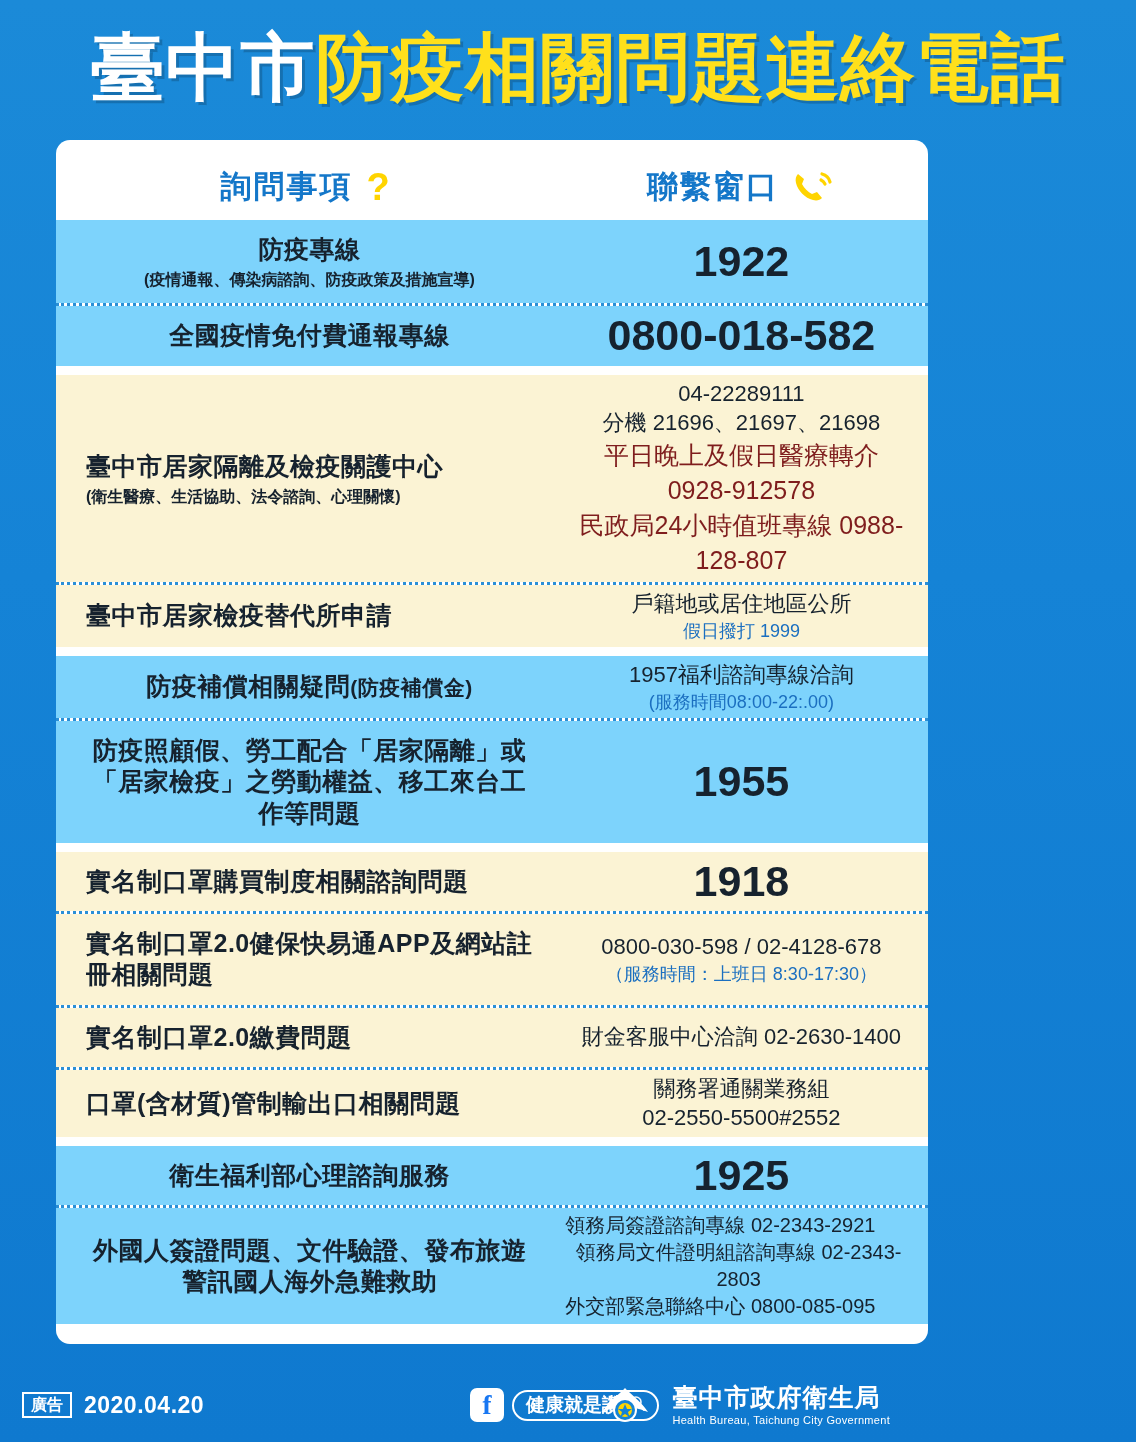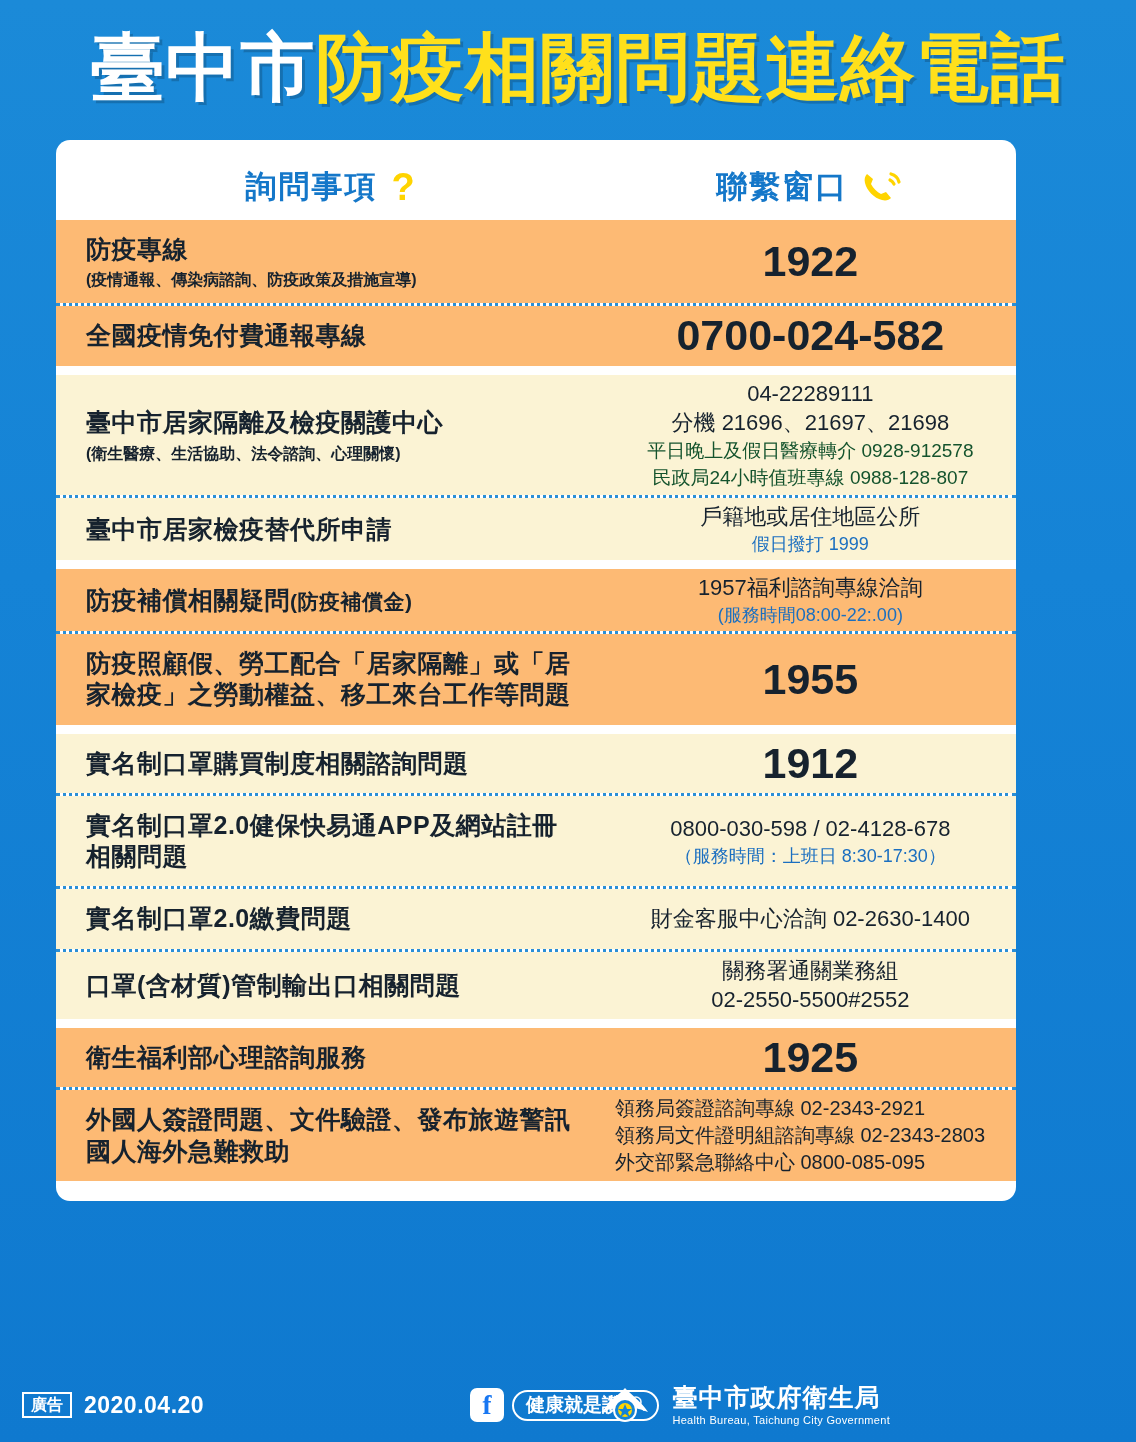--- a/index.html
+++ b/index.html
@@ -32,21 +32,21 @@
     font-family: "Liberation Sans", "DejaVu Sans", sans-serif;
     margin-left: 20px;
   }
   .header-title .w { color: #ffffff; text-shadow: 3px 3px 0 rgba(0,0,0,.18); }
   .header-title .y { color: #ffe01b; text-shadow: 3px 3px 0 rgba(0,0,0,.18); }
 
   
   .card {
     position: absolute;
     left: 56px; top: 140px;
-    width: 960px;
+    width: 872px;
     background: #ffffff;
     border-radius: 14px;
     padding: 14px 0 20px 0;
   }
 
   
   .col-head {
     display: flex;
     height: 66px;
     align-items: center;
@@ -75,40 +75,40 @@
   }
   .cell-r {
     width: 439px;
     padding: 4px 16px;
     display: flex;
     flex-direction: column;
     justify-content: center;
     align-items: center;
     text-align: center;
   }
-  .bg-blue .cell-l, .bg-blue .cell-r { background: #fdba74; }
+  .bg-blue .cell-l, .bg-blue .cell-r { background: #7dd3fc; text-align: center; }
   .bg-cream .cell-l, .bg-cream .cell-r { background: #fbf3d4; }
 
   .q-main {
     font-size: 25px; font-weight: 900; color: #16222e; line-height: 1.25;
     letter-spacing: .5px;
   }
   .q-main .small { font-size: 21px; font-weight: 700; }
   .q-sub {
     font-size: 16px; font-weight: 700; color: #16222e; margin-top: 5px; line-height:1.2;
   }
   .a-big {
     font-size: 43px; font-weight: 700; color: #16222e; line-height: 1.1;
     font-family: "Liberation Sans", sans-serif;
   }
   .a-mid {
     font-size: 22px; color: #16222e; line-height: 1.35;
   }
   .a-blue {
-    font-size: 19px; color: #14532d; line-height: 1.4;
+    font-size: 25px; color: #7f1d1d; line-height: 1.4;
   }
   .a-small-blue {
     font-size: 18px; color: #1b6fc0; line-height: 1.35;
   }
   .a-left {
     align-items: flex-start; text-align: left; padding-left: 10px;
   }
   .a-left .a-mid { font-size: 20px; }
 
   
@@ -199,21 +199,21 @@
         <div class="cell-r">
           <div class="a-big">1922</div>
         </div>
       </div>
       <div class="dashsep"></div>
       <div class="row bg-blue">
         <div class="cell-l">
           <div class="q-main">全國疫情免付費通報專線</div>
         </div>
         <div class="cell-r">
-          <div class="a-big">0700-024-582</div>
+          <div class="a-big">0800-018-582</div>
         </div>
       </div>
     </div>
 
     <div class="solidgap"></div>
 
     <div class="group">
       <div class="row bg-cream">
         <div class="cell-l">
           <div class="q-main">臺中市居家隔離及檢疫關護中心</div>
@@ -262,21 +262,21 @@
     </div>
 
     <div class="solidgap"></div>
 
     <div class="group">
       <div class="row bg-cream">
         <div class="cell-l">
           <div class="q-main">實名制口罩購買制度相關諮詢問題</div>
         </div>
         <div class="cell-r">
-          <div class="a-big">1912</div>
+          <div class="a-big">1918</div>
         </div>
       </div>
       <div class="dashsep"></div>
       <div class="row bg-cream">
         <div class="cell-l">
           <div class="q-main">實名制口罩2.0健保快易通APP及網站註冊相關問題</div>
         </div>
         <div class="cell-r">
           <div class="a-mid">0800-030-598 / 02-4128-678</div>
           <div class="a-small-blue">（服務時間：上班日 8:30-17:30）</div>

